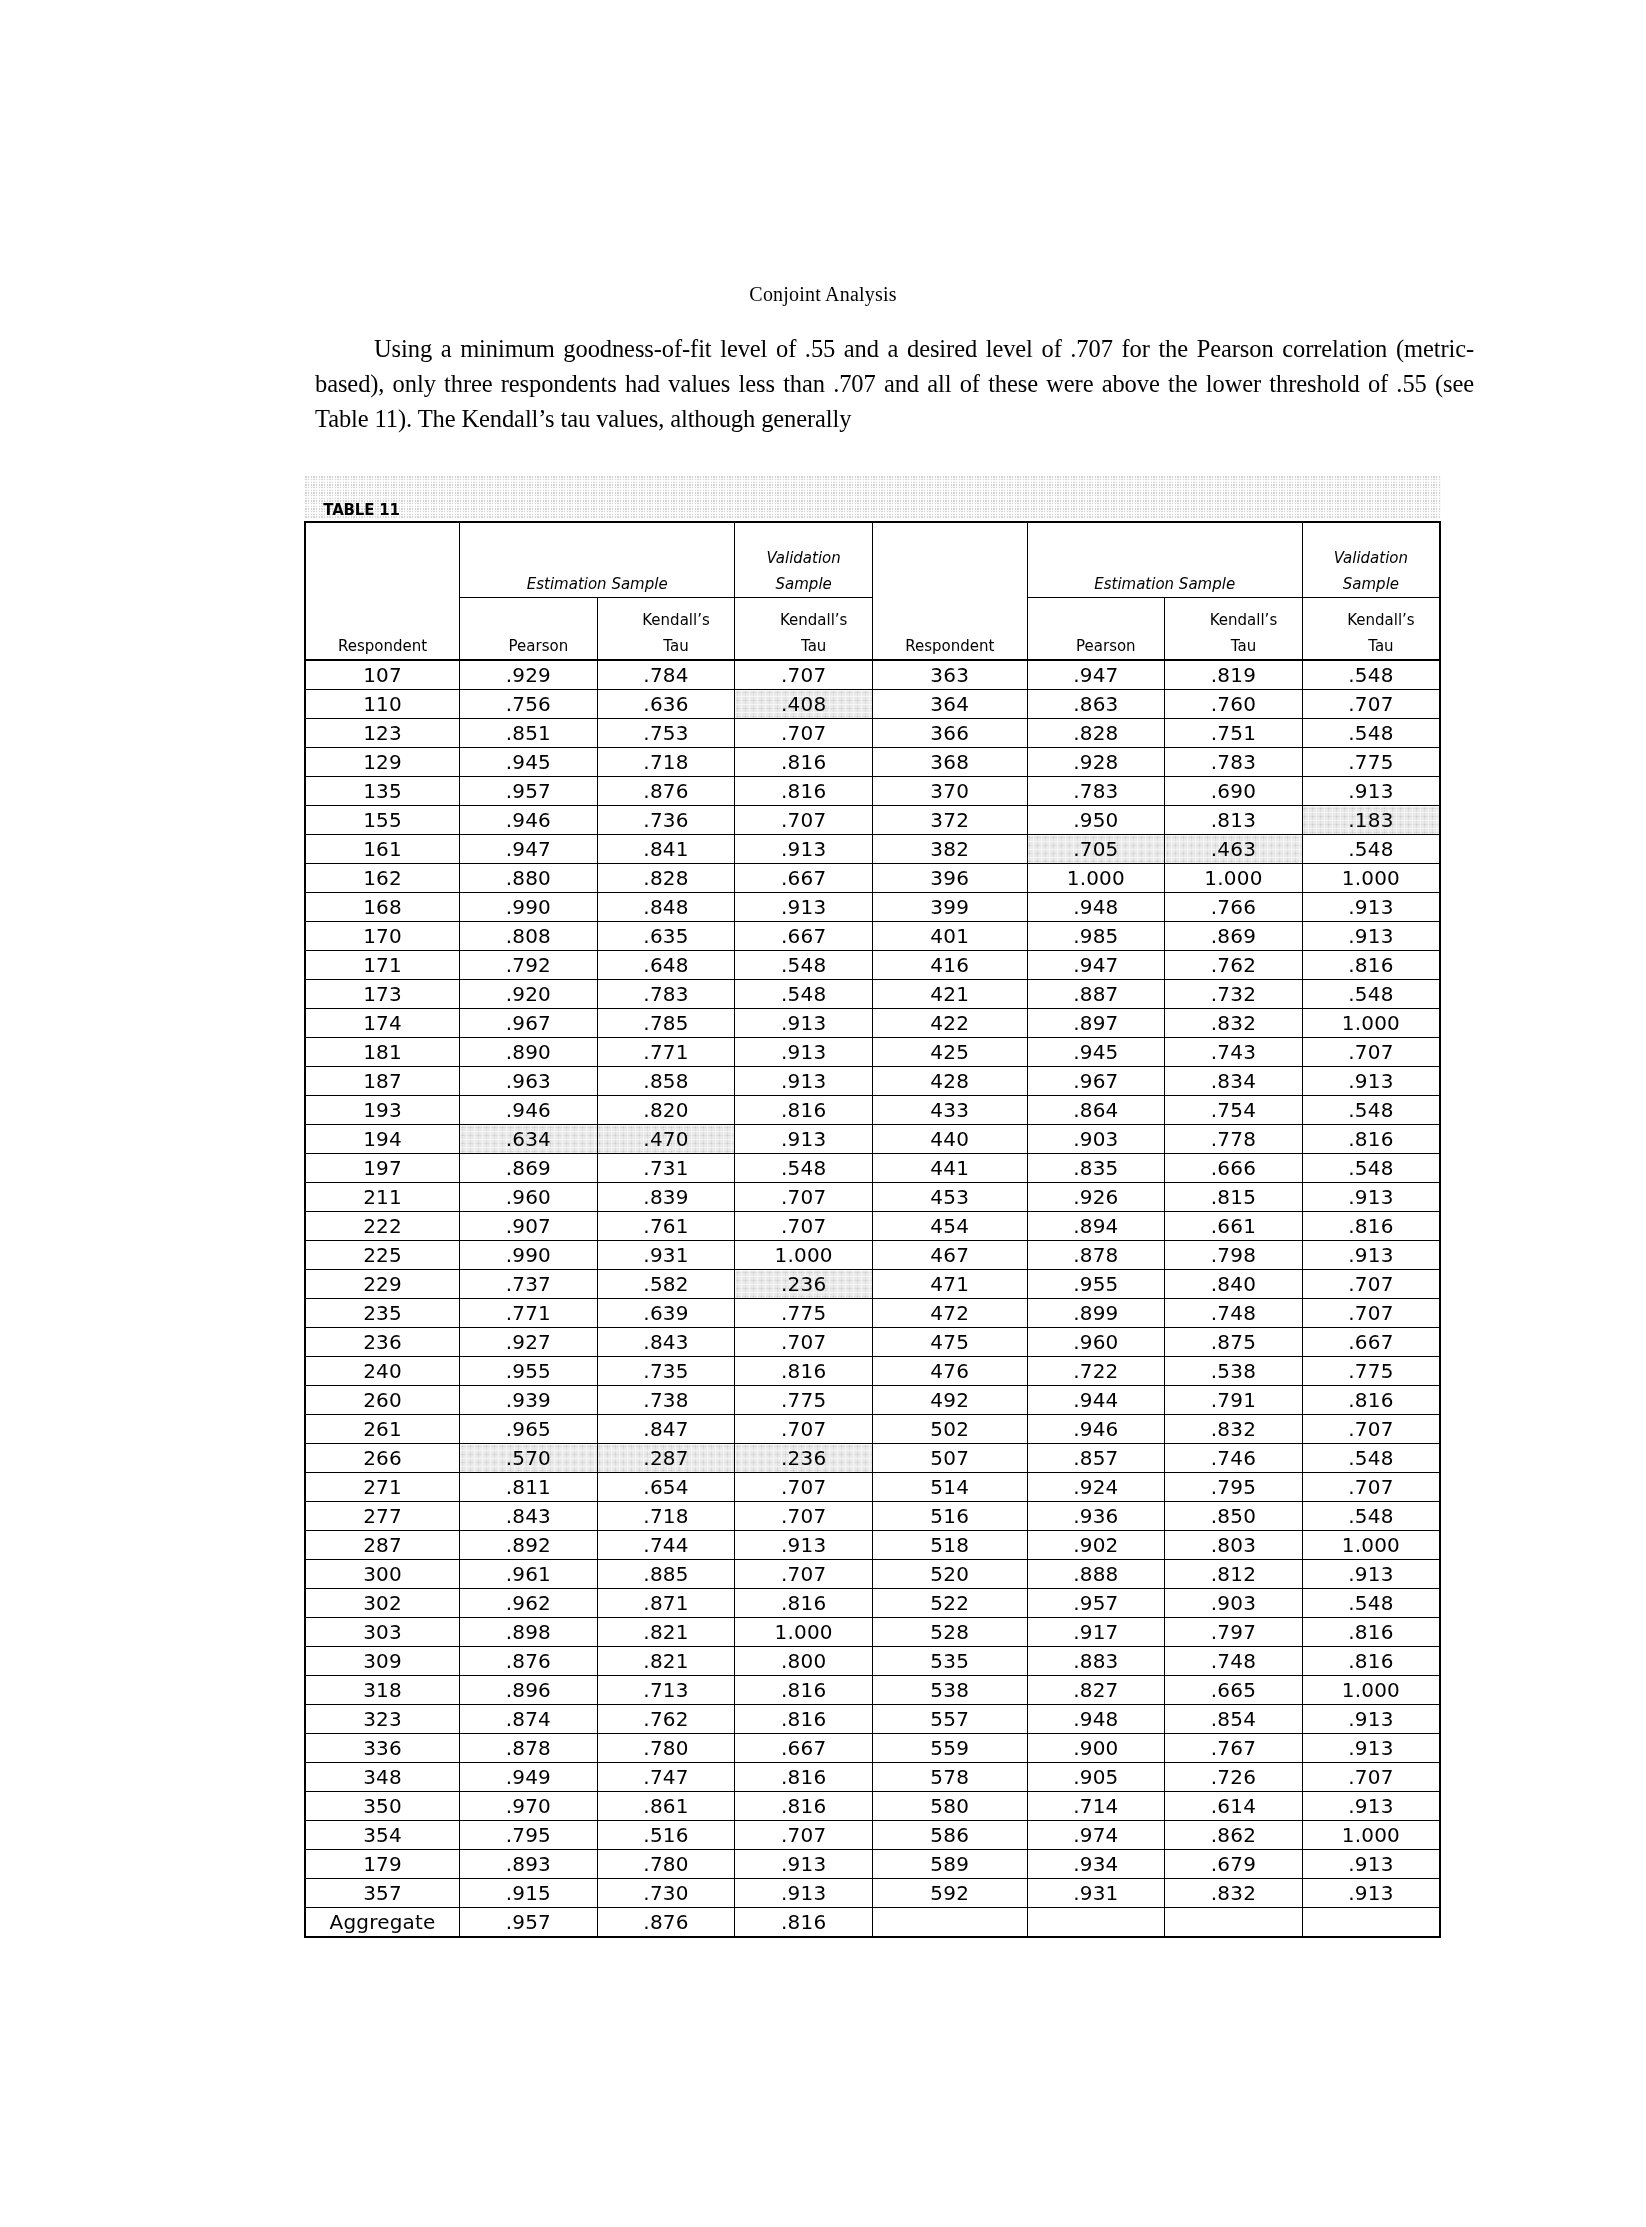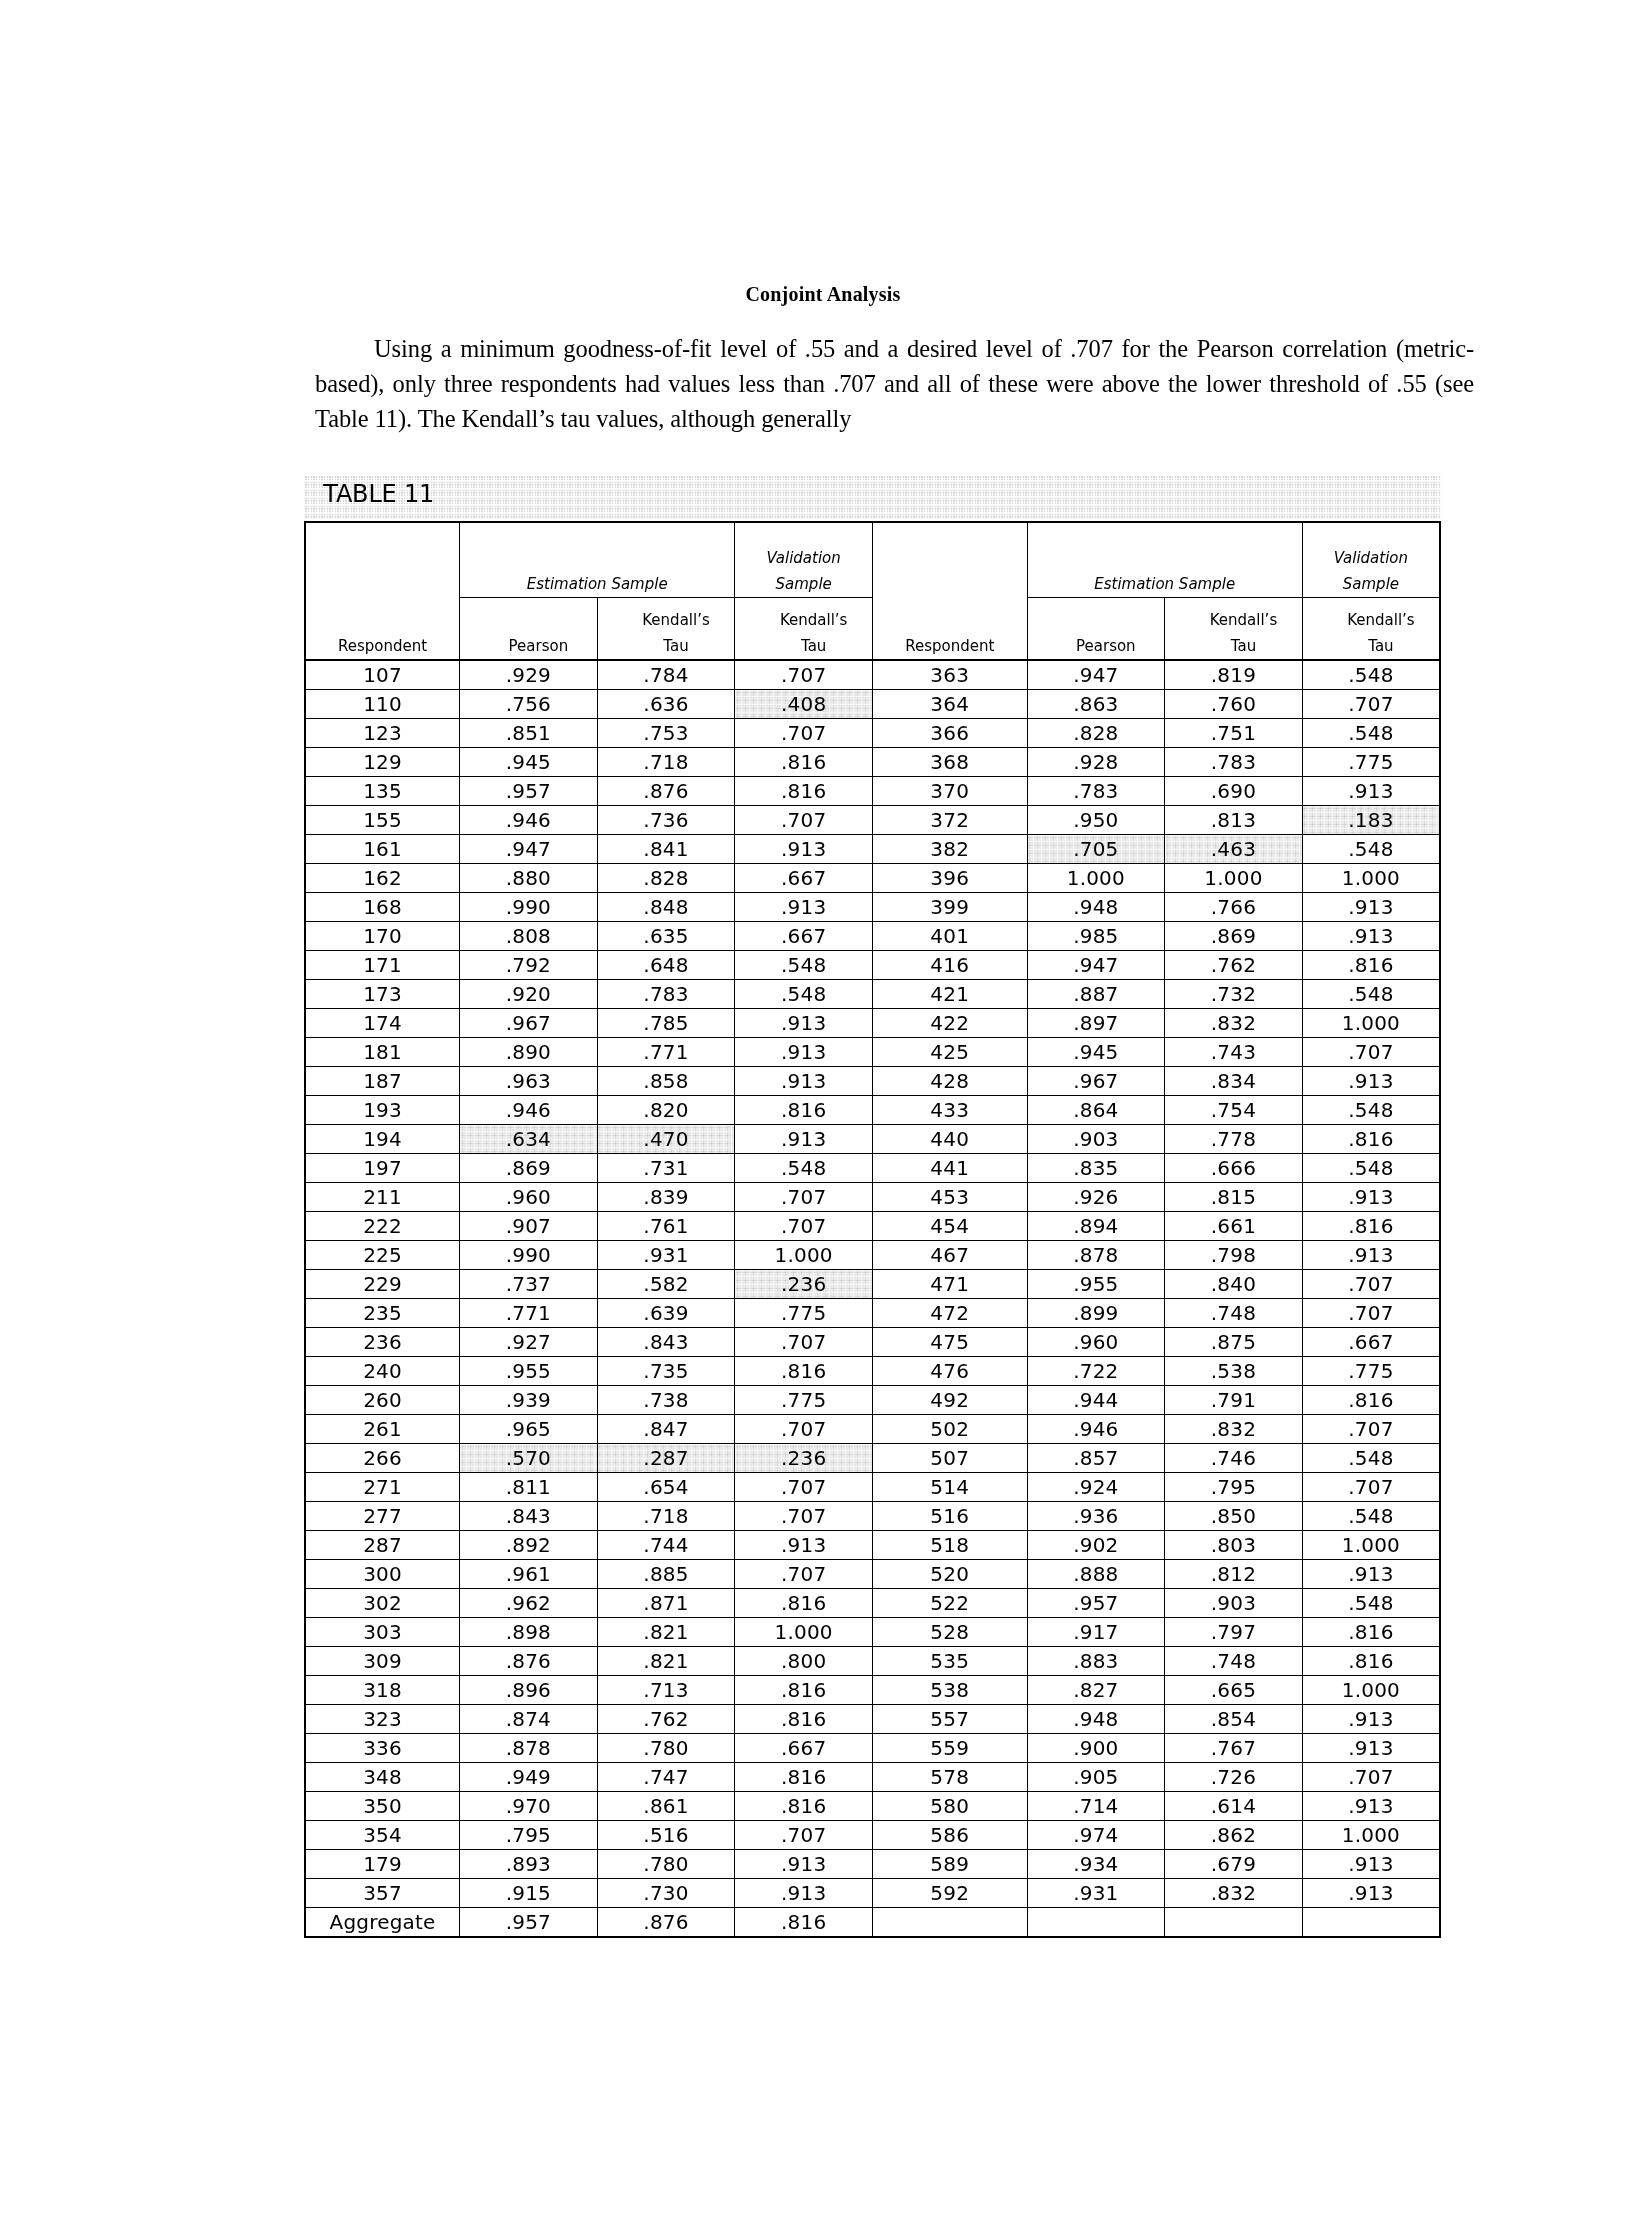--- a/index.html
+++ b/index.html
@@ -18,21 +18,21 @@
 
   
   #running-head {
     position: absolute;
     top: 283px;
     left: 0;
     width: 1646px;
     text-align: center;
     font-family: "Liberation Serif", serif;
     font-size: 20px;
-    font-weight: 700;
+    font-weight: 400;
     letter-spacing: 0.2px;
   }
 
   
   #body-copy {
     position: absolute;
     top: 331px;
     left: 315px;
     width: 1159px;
     font-family: "Liberation Serif", serif;
@@ -54,24 +54,24 @@
   
   #table-title-bar {
     height: 43px;
     box-sizing: border-box;
     padding: 4px 0 0 19.3px;
     background-color: #d6d6d6;
     background-image:
       repeating-linear-gradient(0deg, rgba(255,255,255,.85) 0 0.8px, rgba(0,0,0,0) 0.8px 1.6px),
       repeating-linear-gradient(90deg, rgba(255,255,255,.85) 0 0.8px, rgba(0,0,0,0) 0.8px 1.6px);
     display: flex;
-    align-items: flex-start;
+    align-items: flex-end;
     font-family: "DejaVu Sans", sans-serif;
-    font-weight: normal;
-    font-size: 24px;
+    font-weight: bold;
+    font-size: 15px;
     letter-spacing: -0.2px;
     white-space: nowrap;
   }
   #table-title-bar .tnum { margin-right: 17.7px; }
 
   table.gof {
     border-collapse: collapse;
     width: 1137px;
     table-layout: fixed;
     font-family: "DejaVu Sans", sans-serif;

